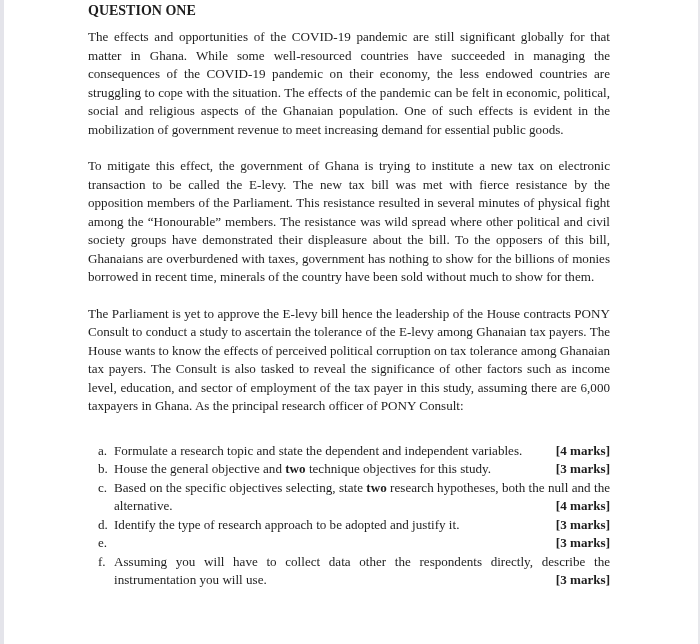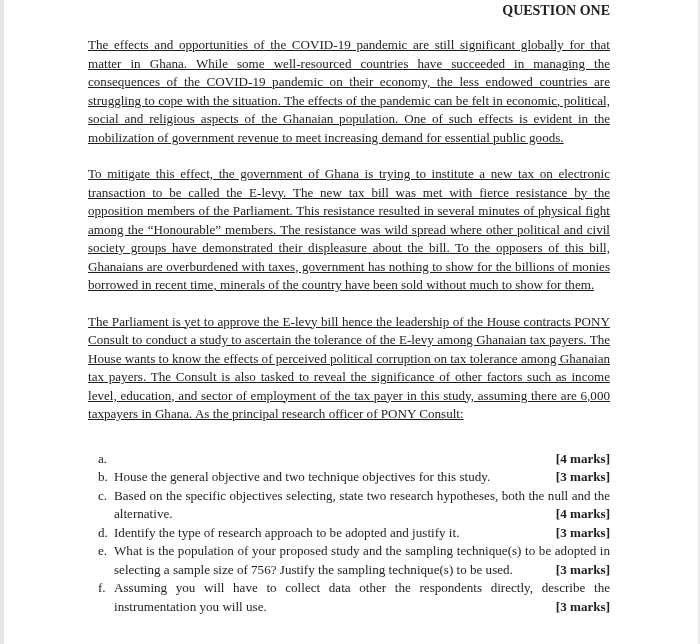--- a/index.html
+++ b/index.html
@@ -16,52 +16,53 @@
     }
     .edge-right {
       position: absolute; right: 0; top: 0; width: 2px; height: 644px;
       background: #e8e8ec;
     }
     .page {
       position: absolute; left: 88px; top: 2px; width: 522px;
       font-size: 13.1px; line-height: 18.5px;
     }
     .title {
-      text-align: right; font-weight: bold; font-size: 14px;
-      line-height: 18px; margin: 0 0 16px 0;
+      text-align: left; font-weight: bold; font-size: 14px;
+      line-height: 18px; margin: 0 0 8px 0;
     }
     .para {
-      text-align: justify; margin: 0 0 18px 0; text-decoration: underline;
+      text-align: justify; margin: 0 0 18px 0;
     }
     .q-list { list-style: none; margin: 0; padding: 0; }
     .q-item {
       position: relative; padding-left: 26px; text-align: justify;
       margin: 0;
     }
     .q-letter { position: absolute; left: 10px; top: 0; }
     .marks { font-weight: bold; float: right; }
-    .q-text b { font-weight: normal; }
+    .q-text b { font-weight: bold; }
     .clear { clear: both; }
   </style>
 </head>
 <body>
 
 <div class="edge-left"></div>
 <div class="edge-right"></div>
 
 <div class="page">
   <div class="title">QUESTION ONE</div>
 
   <p class="para">The effects and opportunities of the COVID-19 pandemic are still significant globally for that matter in Ghana. While some well-resourced countries have succeeded in managing the consequences of the COVID-19 pandemic on their economy, the less endowed countries are struggling to cope with the situation. The effects of the pandemic can be felt in economic, political, social and religious aspects of the Ghanaian population. One of such effects is evident in the mobilization of government revenue to meet increasing demand for essential public goods.</p>
   <p class="para">To mitigate this effect, the government of Ghana is trying to institute a new tax on electronic transaction to be called the E-levy. The new tax bill was met with fierce resistance by the opposition members of the Parliament. This resistance resulted in several minutes of physical fight among the “Honourable” members. The resistance was wild spread where other political and civil society groups have demonstrated their displeasure about the bill. To the opposers of this bill, Ghanaians are overburdened with taxes, government has nothing to show for the billions of monies borrowed in recent time, minerals of the country have been sold without much to show for them.</p>
   <p class="para" style="margin-bottom:26px;">The Parliament is yet to approve the E-levy bill hence the leadership of the House contracts PONY Consult to conduct a study to ascertain the tolerance of the E-levy among Ghanaian tax payers. The House wants to know the effects of perceived political corruption on tax tolerance among Ghanaian tax payers. The Consult is also tasked to reveal the significance of other factors such as income level, education, and sector of employment of the tax payer in this study, assuming there are 6,000 taxpayers in Ghana. As the principal research officer of PONY Consult:</p>
 
   <ol class="q-list">
     <li class="q-item">
       <span class="q-letter">a.</span>
+      <span class="q-text"><span>Formulate a research topic and state the dependent and independent variables.</span><b></b><span></span></span>
       <span class="marks">[4 marks]</span>
       <div class="clear"></div>
     </li>
     <li class="q-item">
       <span class="q-letter">b.</span>
       <span class="q-text"><span>House the general objective and </span><b>two</b><span> technique objectives for this study.</span></span>
       <span class="marks">[3 marks]</span>
       <div class="clear"></div>
     </li>
     <li class="q-item">
@@ -71,21 +72,20 @@
       <div class="clear"></div>
     </li>
     <li class="q-item">
       <span class="q-letter">d.</span>
       <span class="q-text"><span>Identify the type of research approach to be adopted and justify it.</span><b></b><span></span></span>
       <span class="marks">[3 marks]</span>
       <div class="clear"></div>
     </li>
     <li class="q-item">
       <span class="q-letter">e.</span>
-      <span class="q-text"><span>What is the population of your proposed study and the sampling technique(s) to be adopted in selecting a sample size of 756? Justify the sampling technique(s) to be used.</span><b></b><span></span></span>
       <span class="marks">[3 marks]</span>
       <div class="clear"></div>
     </li>
     <li class="q-item">
       <span class="q-letter">f.</span>
       <span class="q-text"><span>Assuming you will have to collect data other the respondents directly, describe the instrumentation you will use.</span><b></b><span></span></span>
       <span class="marks">[3 marks]</span>
       <div class="clear"></div>
     </li>
   </ol>

